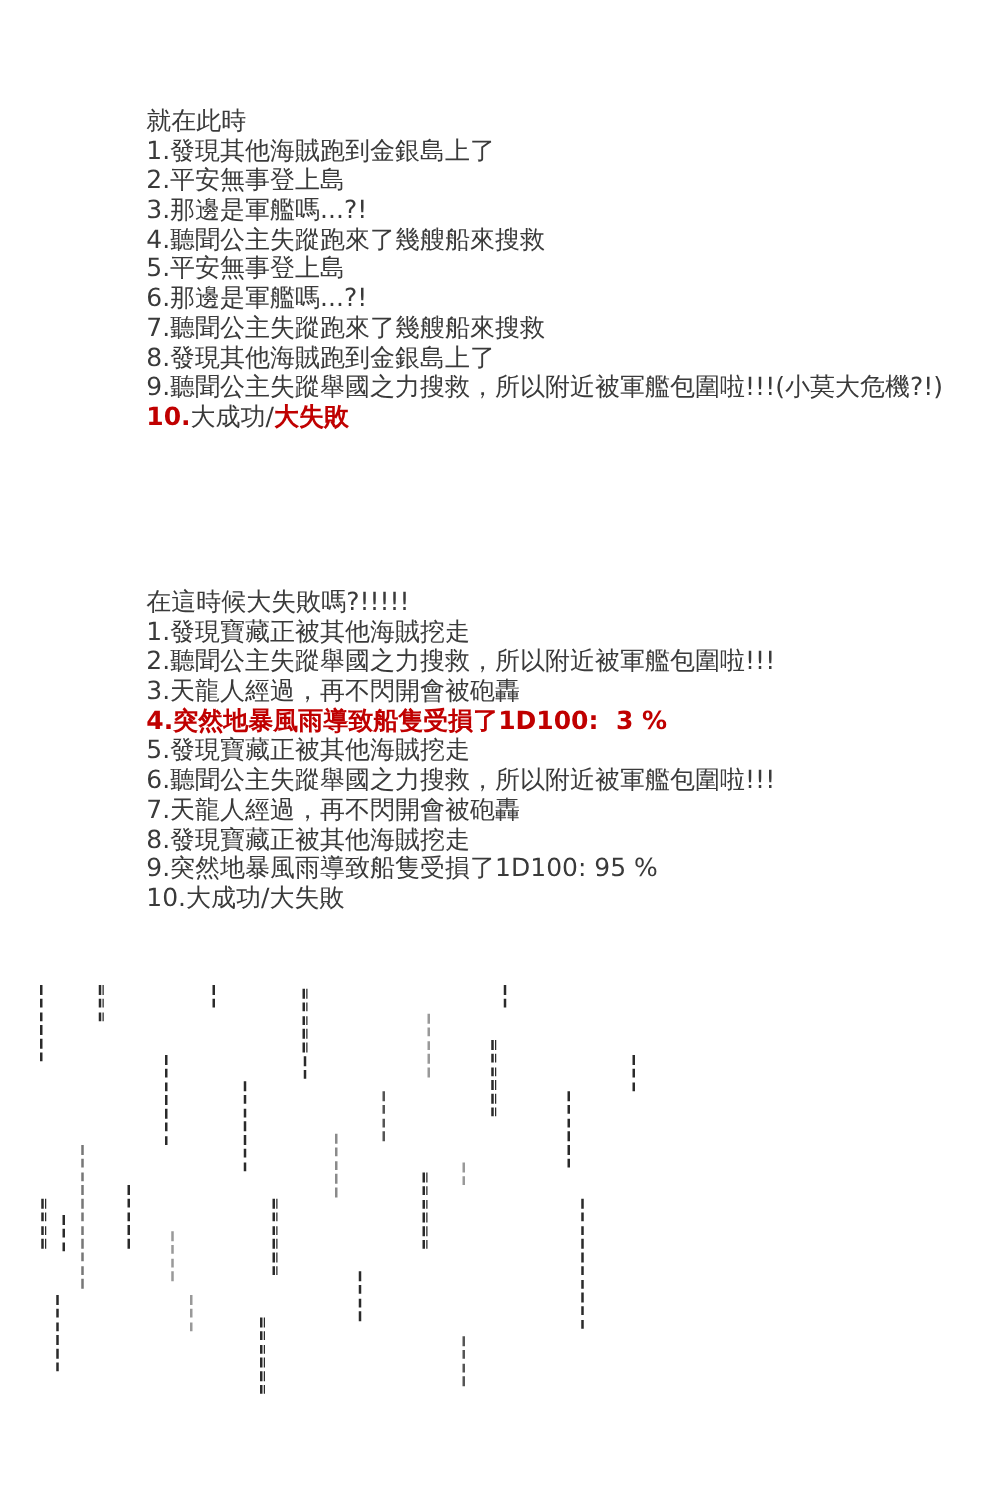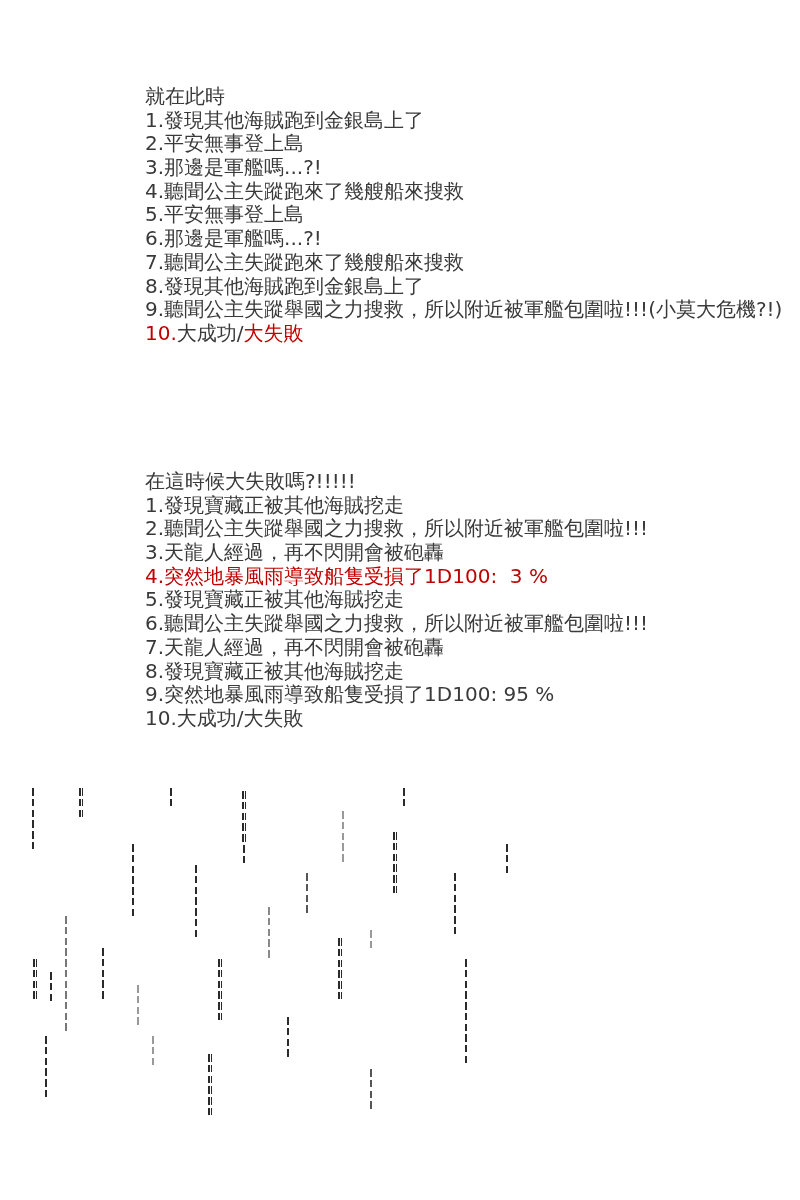--- a/index.html
+++ b/index.html
@@ -4,22 +4,22 @@
 <style>
   html,body{margin:0;padding:0;}
   body{
     width:800px;height:1200px;position:relative;background:#ffffff;overflow:hidden;
     font-family:"DejaVu Sans","Liberation Sans",sans-serif;
   }
   .story{
     position:absolute;left:117px;font-size:20px;line-height:23.7px;
     color:#3a3a3a;white-space:pre;letter-spacing:0;
   }
-  .story .line{height:23.7px;margin-left:28px;}
-  .seg-red{color:#c00000;}
+  .story .line{height:23.7px;}
+  .seg-red{color:#c00000;font-weight:bold;}
   .aa-region{position:absolute;left:0;top:0;width:800px;height:1200px;}
   .frag{position:absolute;}
   .frag .row{position:absolute;left:0;width:6px;height:10.7px;}
   .frag .bar{position:absolute;top:1.4px;width:1.6px;height:7.4px;}
 </style>
 </head>
 <body>
 
 <div class="story" id="story1" style="top:85px;"><div class="line">就在此時</div><div class="line"><span>1.發現其他海賊跑到金銀島上了</span></div><div class="line"><span>2.平安無事登上島</span></div><div class="line"><span>3.那邊是軍艦嗎...?!</span></div><div class="line"><span>4.聽聞公主失蹤跑來了幾艘船來搜救</span></div><div class="line"><span>5.平安無事登上島</span></div><div class="line"><span>6.那邊是軍艦嗎...?!</span></div><div class="line"><span>7.聽聞公主失蹤跑來了幾艘船來搜救</span></div><div class="line"><span>8.發現其他海賊跑到金銀島上了</span></div><div class="line"><span>9.聽聞公主失蹤舉國之力搜救，所以附近被軍艦包圍啦!!!(小莫大危機?!)</span></div><div class="line"><span class="seg-red">10.</span><span>大成功/</span><span class="seg-red">大失敗</span></div></div>
 

